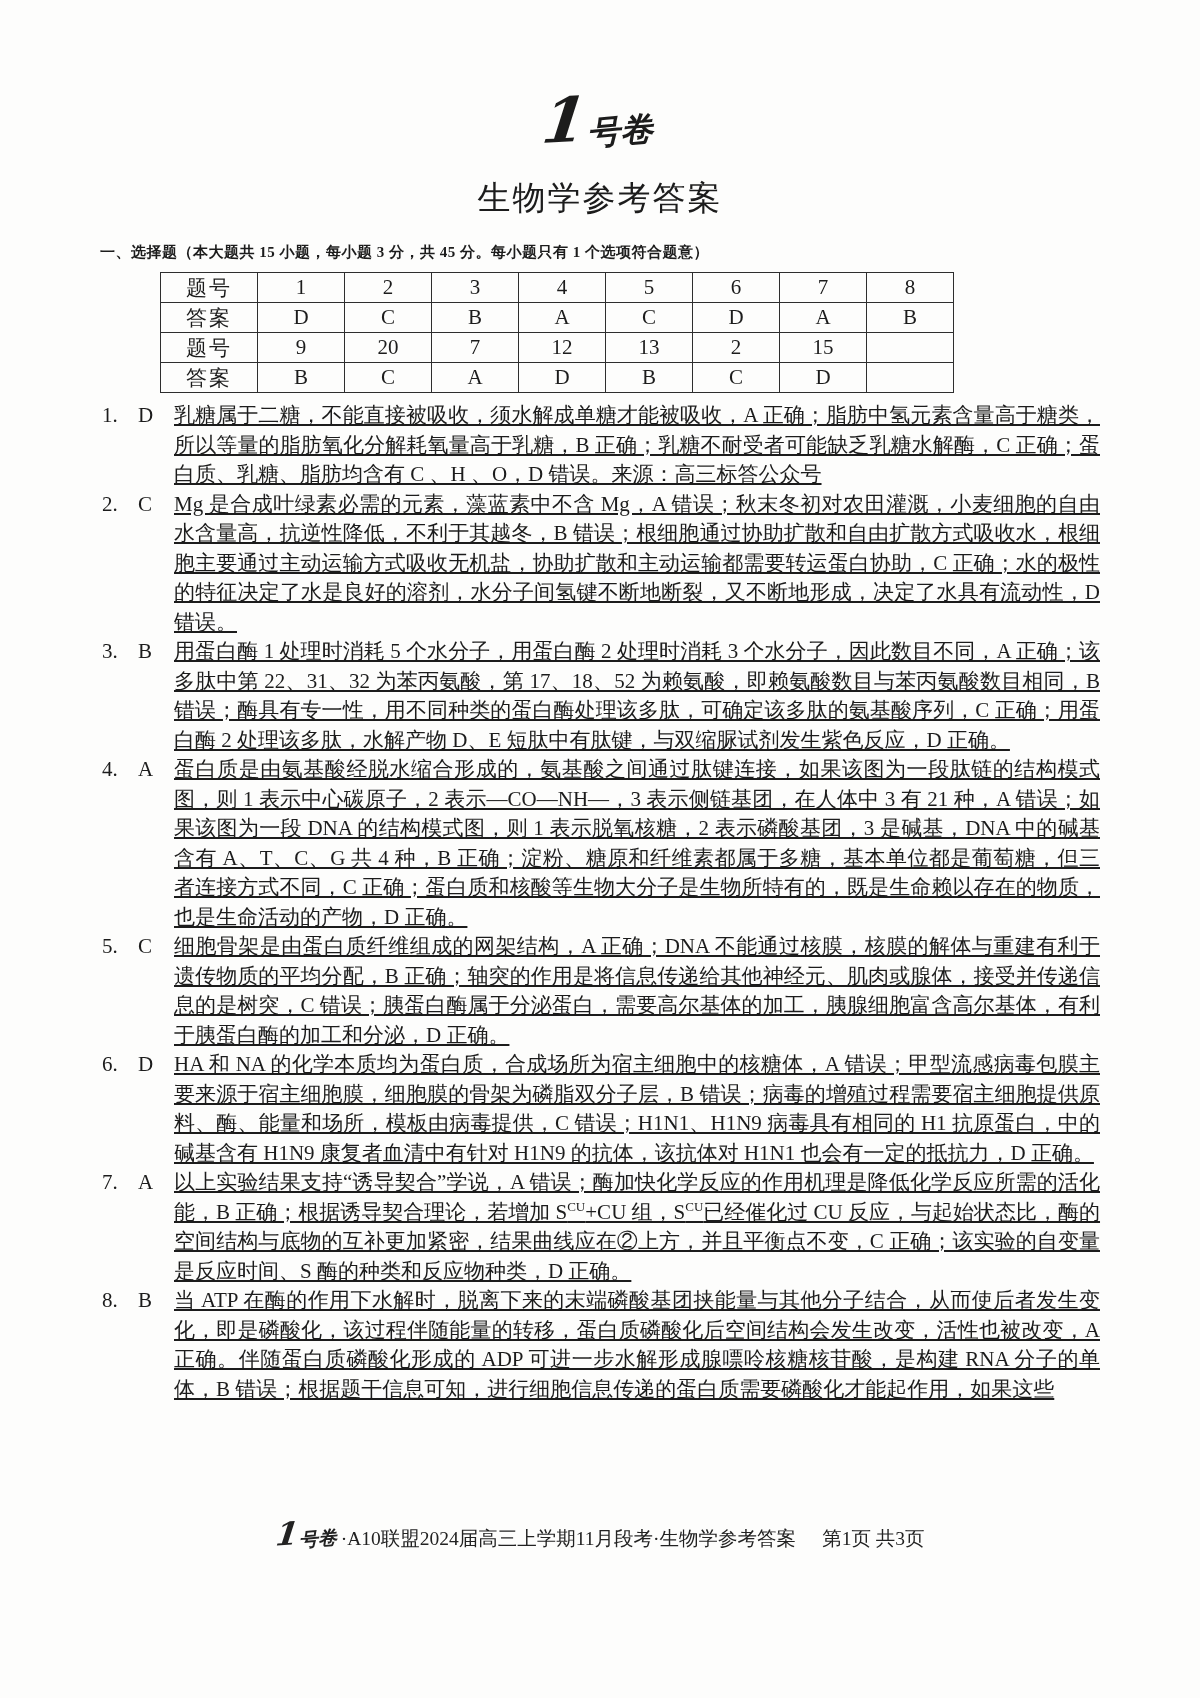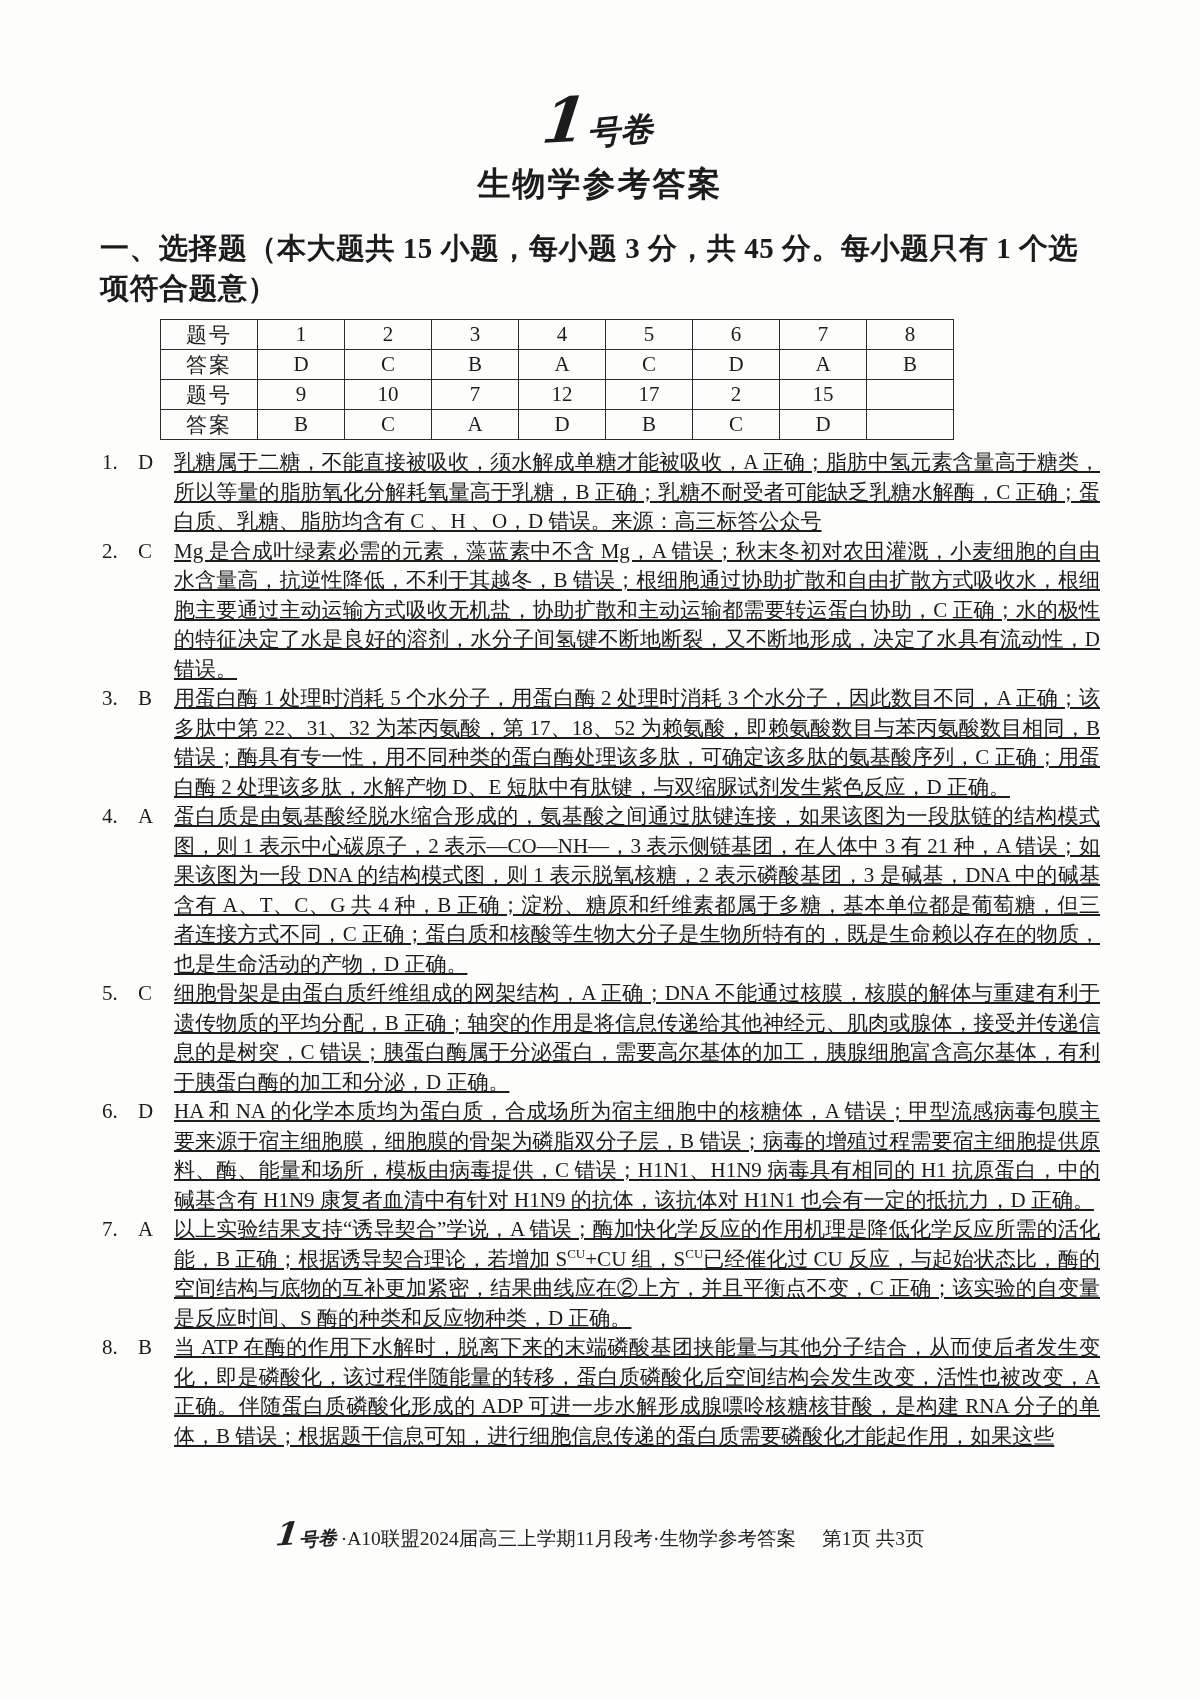--- a/index.html
+++ b/index.html
@@ -35,28 +35,28 @@
     font-style:italic;font-weight:700;
     font-size:33px;
     transform:rotate(-5deg);
     margin-right:4px;
   }
   .doc-title{
     font-size:37px;font-weight:700;
     letter-spacing:1px;
   }
   .doc-subtitle{
-    font-size:33px;font-weight:700;
-    margin-top:8px;letter-spacing:2px;
+    font-size:33px;font-weight:400;
+    margin-top:22px;letter-spacing:2px;
   }
 
   
   .section-heading{
     margin-top:22px;
-    font-size:29px;font-weight:700;
+    font-size:15px;font-weight:700;
     letter-spacing:0.5px;
   }
 
   
   table.answers{
     border-collapse:collapse;
     margin:10px 0 6px 60px;
     table-layout:fixed;
   }
   table.answers td{
@@ -133,24 +133,24 @@
         <td class="val">B</td>
         <td class="val">A</td>
         <td class="val">C</td>
         <td class="val">D</td>
         <td class="val">A</td>
         <td class="val">B</td>
       </tr>
       <tr>
         <td class="lab">题号</td>
         <td class="val">9</td>
-        <td class="val">10</td>
+        <td class="val">20</td>
         <td class="val">7</td>
         <td class="val">12</td>
-        <td class="val">17</td>
+        <td class="val">13</td>
         <td class="val">2</td>
         <td class="val">15</td>
         <td class="val"></td>
       </tr>
       <tr>
         <td class="lab">答案</td>
         <td class="val">B</td>
         <td class="val">C</td>
         <td class="val">A</td>
         <td class="val">D</td>

